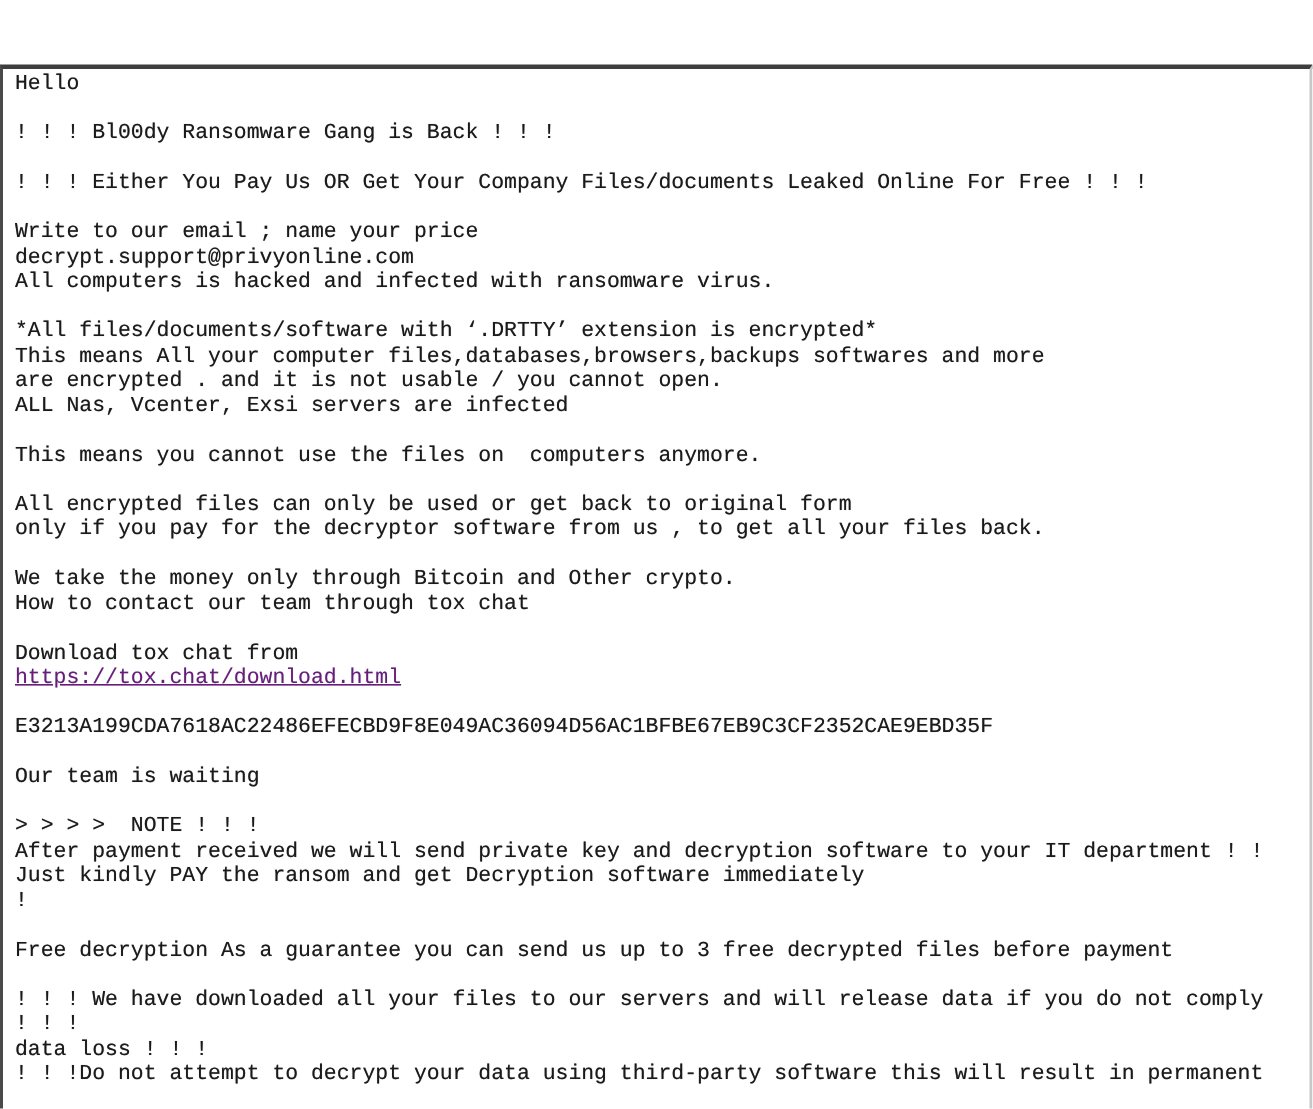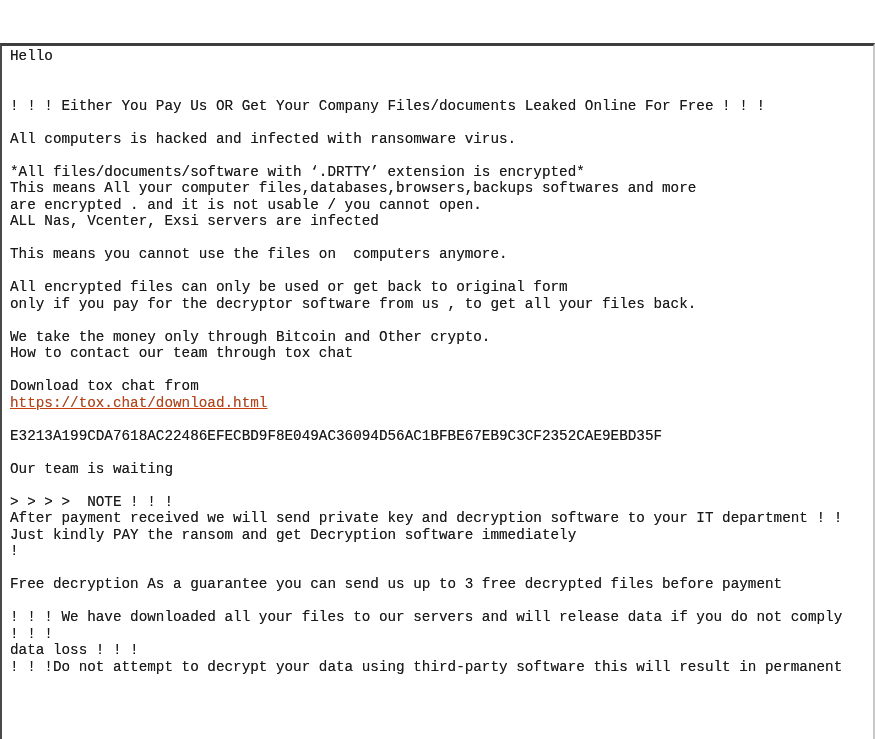--- a/index.html
+++ b/index.html
@@ -27,35 +27,38 @@
   .line {
     font-family: "Liberation Mono", "DejaVu Sans Mono", monospace;
     font-size: 14.3px;
     line-height: 16.5px;
     min-height: 16.5px;
     white-space: pre;
     color: #1a1a1a;
     text-shadow: 0 0 0.5px rgba(0,0,0,0.55);
   }
   .line a {
-    color: #c2410c;
+    color: #701a75;
     text-decoration: underline;
     cursor: pointer;
     text-shadow: 0 0 0.5px rgba(30,111,181,0.55);
   }
 </style>
 </head>
 <body>
 
 <div class="frame">
   <div class="line">Hello</div>
   <div class="line"></div>
+  <div class="line">! ! ! Bl00dy Ransomware Gang is Back ! ! !</div>
   <div class="line"></div>
   <div class="line">! ! ! Either You Pay Us OR Get Your Company Files/documents Leaked Online For Free ! ! !</div>
   <div class="line"></div>
+  <div class="line">Write to our email ; name your price</div>
+  <div class="line">decrypt.support@privyonline.com</div>
   <div class="line">All computers is hacked and infected with ransomware virus.</div>
   <div class="line"></div>
   <div class="line">*All files/documents/software with ‘.DRTTY’ extension is encrypted*</div>
   <div class="line">This means All your computer files,databases,browsers,backups softwares and more</div>
   <div class="line">are encrypted . and it is not usable / you cannot open.</div>
   <div class="line">ALL Nas, Vcenter, Exsi servers are infected</div>
   <div class="line"></div>
   <div class="line">This means you cannot use the files on  computers anymore.</div>
   <div class="line"></div>
   <div class="line">All encrypted files can only be used or get back to original form</div>

